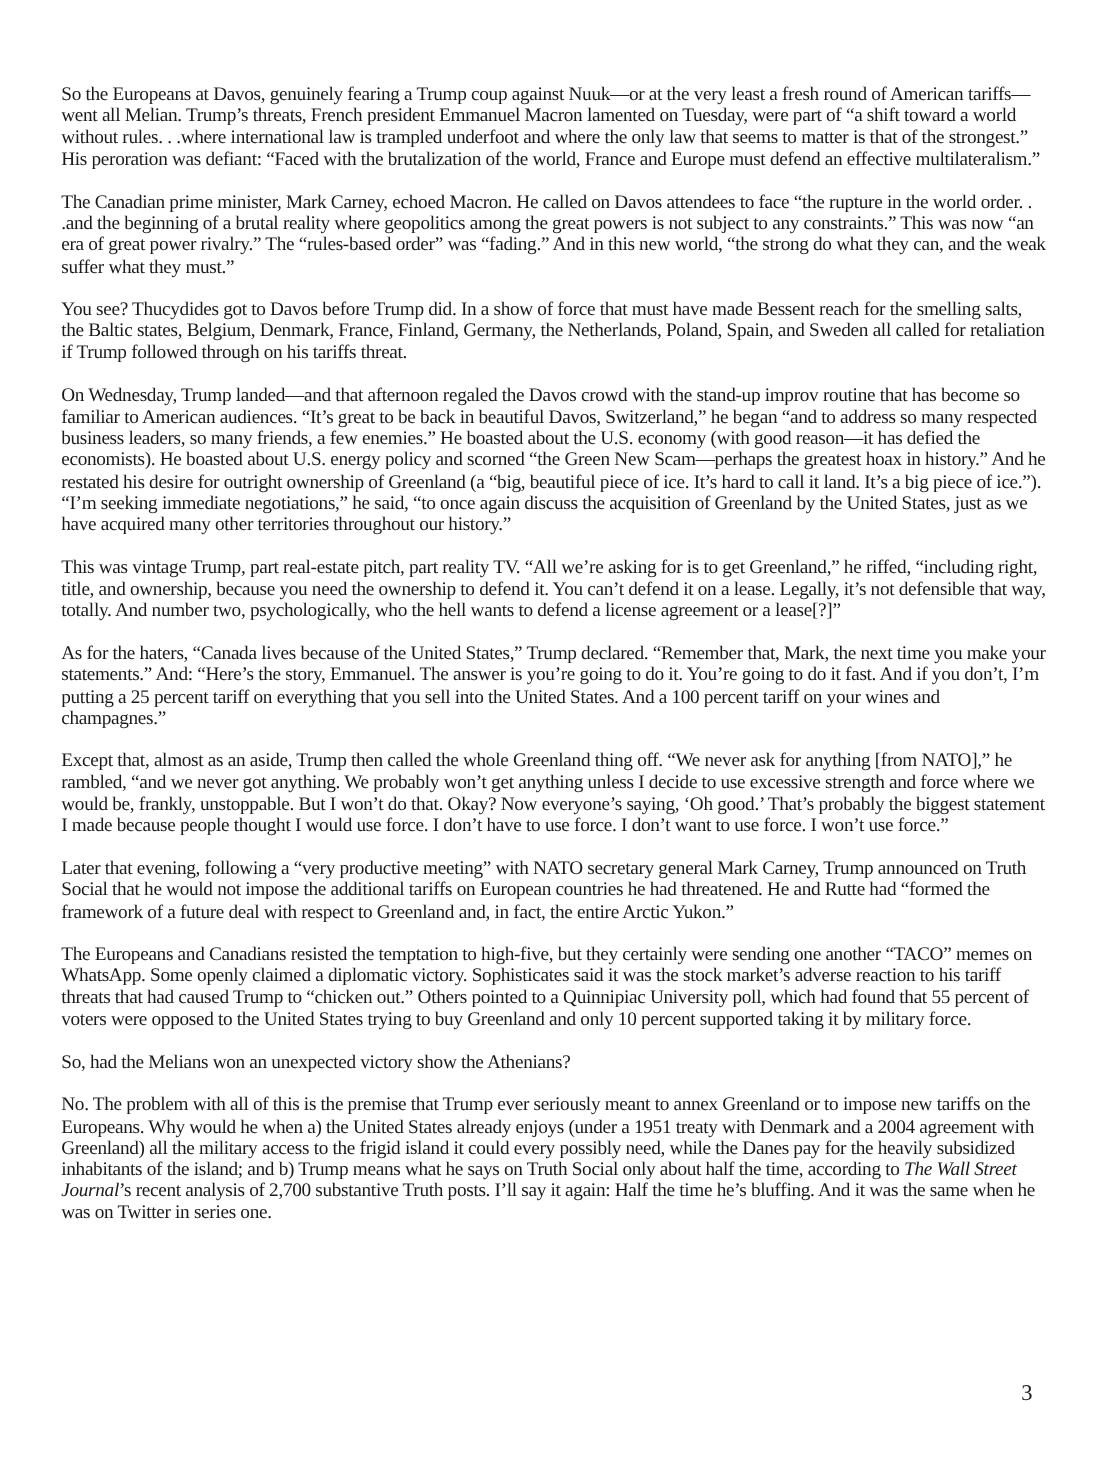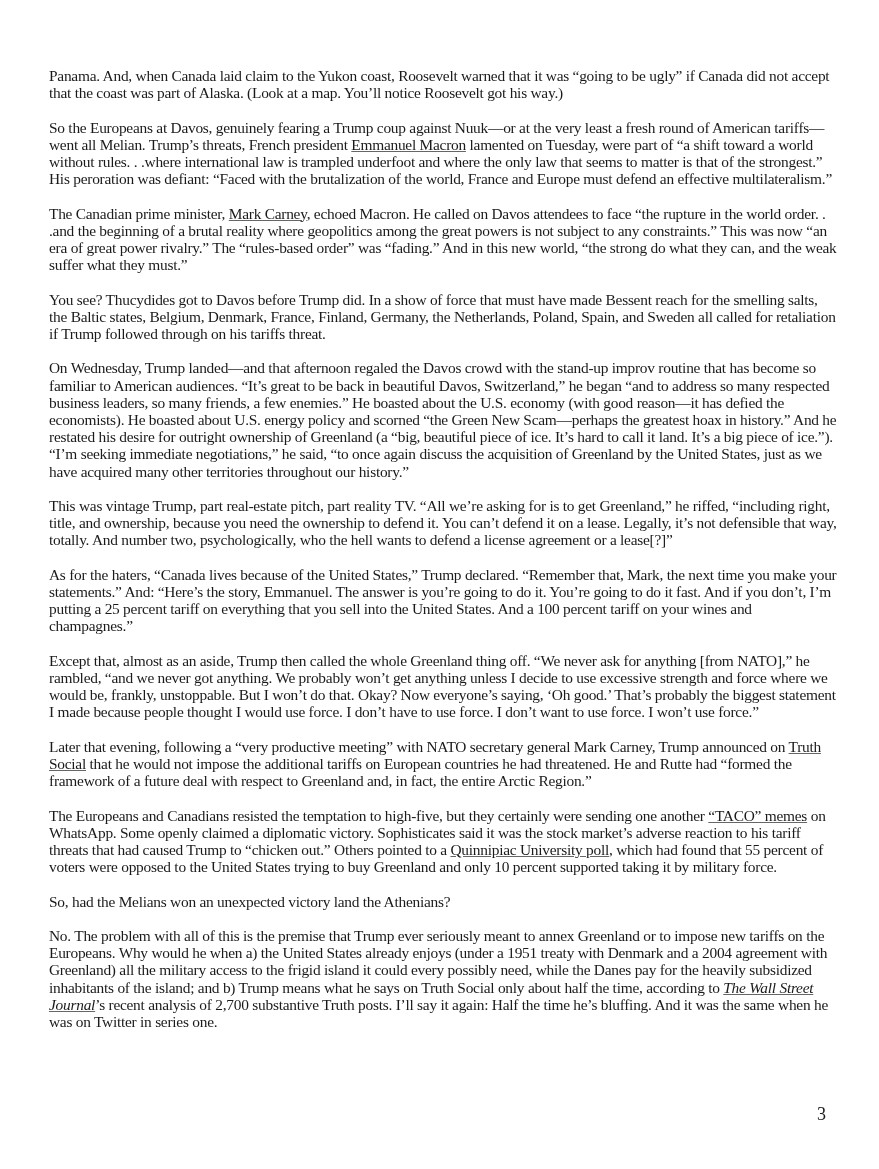--- a/index.html
+++ b/index.html
@@ -9,52 +9,51 @@
     left: 49px;
     top: 67px;
     width: 790px;
     font-family: "Liberation Serif", "DejaVu Serif", serif;
     font-size: 15.4px;
     line-height: 17.2px;
     color: #1a1a1a;
     letter-spacing: -0.25px;
   }
   .page p { margin: 0 0 17.2px 0; }
-  a.link { color: #1a1a1a; text-decoration: underline; text-decoration-color: #666; text-underline-offset: 1px; }
+  a.link { color: #1a1a1a; text-decoration-color: #666; text-underline-offset: 1px; }
   .page-number {
     position: absolute;
     right: 53px;
     top: 1104px;
     font-family: "Liberation Serif", "DejaVu Serif", serif;
     font-size: 18px;
     color: #1a1a1a;
   }
 </style>
 </head>
 <body>
 
 <div class="page">
-  <p>Panama. And, when Canada laid claim to the Yukon coast, Roosevelt warned that it was “going to be ugly” if Canada did not accept that the coast was part of Alaska. (Look at a map. You’ll notice Roosevelt got his way.)</p>
 
   <p><span>So the Europeans at Davos, genuinely fearing a Trump coup against Nuuk—or at the very least a fresh round of American tariffs—went all Melian. Trump’s threats, French president </span><a class="link">Emmanuel Macron</a><span> lamented on Tuesday, were part of “a shift toward a world without rules. . .where international law is trampled underfoot and where the only law that seems to matter is that of the strongest.” His peroration was defiant: “Faced with the brutalization of the world, France and Europe must defend an effective multilateralism.”</span></p>
 
   <p><span>The Canadian prime minister, </span><a class="link">Mark Carney</a><span>, echoed Macron. He called on Davos attendees to face “the rupture in the world order. . .and the beginning of a brutal reality where geopolitics among the great powers is not subject to any constraints.” This was now “an era of great power rivalry.” The “rules-based order” was “fading.” And in this new world, “the strong do what they can, and the weak suffer what they must.”</span></p>
 
   <p>You see? Thucydides got to Davos before Trump did. In a show of force that must have made Bessent reach for the smelling salts, the Baltic states, Belgium, Denmark, France, Finland, Germany, the Netherlands, Poland, Spain, and Sweden all called for retaliation if Trump followed through on his tariffs threat.</p>
 
   <p>On Wednesday, Trump landed—and that afternoon regaled the Davos crowd with the stand-up improv routine that has become so familiar to American audiences. “It’s great to be back in beautiful Davos, Switzerland,” he began “and to address so many respected business leaders, so many friends, a few enemies.” He boasted about the U.S. economy (with good reason—it has defied the economists). He boasted about U.S. energy policy and scorned “the Green New Scam—perhaps the greatest hoax in history.” And he restated his desire for outright ownership of Greenland (a “big, beautiful piece of ice. It’s hard to call it land. It’s a big piece of ice.”). “I’m seeking immediate negotiations,” he said, “to once again discuss the acquisition of Greenland by the United States, just as we have acquired many other territories throughout our history.”</p>
 
   <p>This was vintage Trump, part real-estate pitch, part reality TV. “All we’re asking for is to get Greenland,” he riffed, “including right, title, and ownership, because you need the ownership to defend it. You can’t defend it on a lease. Legally, it’s not defensible that way, totally. And number two, psychologically, who the hell wants to defend a license agreement or a lease[?]”</p>
 
   <p>As for the haters, “Canada lives because of the United States,” Trump declared. “Remember that, Mark, the next time you make your statements.” And: “Here’s the story, Emmanuel. The answer is you’re going to do it. You’re going to do it fast. And if you don’t, I’m putting a 25 percent tariff on everything that you sell into the United States. And a 100 percent tariff on your wines and champagnes.”</p>
 
   <p>Except that, almost as an aside, Trump then called the whole Greenland thing off. “We never ask for anything [from NATO],” he rambled, “and we never got anything. We probably won’t get anything unless I decide to use excessive strength and force where we would be, frankly, unstoppable. But I won’t do that. Okay? Now everyone’s saying, ‘Oh good.’ That’s probably the biggest statement I made because people thought I would use force. I don’t have to use force. I don’t want to use force. I won’t use force.”</p>
 
-  <p><span>Later that evening, following a “very productive meeting” with NATO secretary general Mark Carney, Trump announced on </span><a class="link">Truth Social</a><span> that he would not impose the additional tariffs on European countries he had threatened. He and Rutte had “formed the framework of a future deal with respect to Greenland and, in fact, the entire Arctic Region.”</span></p>
+  <p><span>Later that evening, following a “very productive meeting” with NATO secretary general Mark Carney, Trump announced on </span><a class="link">Truth Social</a><span> that he would not impose the additional tariffs on European countries he had threatened. He and Rutte had “formed the framework of a future deal with respect to Greenland and, in fact, the entire Arctic Yukon.”</span></p>
 
   <p><span>The Europeans and Canadians resisted the temptation to high-five, but they certainly were sending one another </span><a class="link">“TACO” memes</a><span> on WhatsApp. Some openly claimed a diplomatic victory. Sophisticates said it was the stock market’s adverse reaction to his tariff threats that had caused Trump to “chicken out.” Others pointed to a </span><a class="link">Quinnipiac University poll</a><span>, which had found that 55 percent of voters were opposed to the United States trying to buy Greenland and only 10 percent supported taking it by military force.</span></p>
 
-  <p>So, had the Melians won an unexpected victory land the Athenians?</p>
+  <p>So, had the Melians won an unexpected victory show the Athenians?</p>
 
   <p><span>No. The problem with all of this is the premise that Trump ever seriously meant to annex Greenland or to impose new tariffs on the Europeans. Why would he when a) the United States already enjoys (under a 1951 treaty with Denmark and a 2004 agreement with Greenland) all the military access to the frigid island it could every possibly need, while the Danes pay for the heavily subsidized inhabitants of the island; and b) Trump means what he says on Truth Social only about half the time, according to </span><a class="link" style="font-style: italic;">The Wall Street Journal</a><span>’s recent analysis of 2,700 substantive Truth posts. I’ll say it again: Half the time he’s bluffing. And it was the same when he was on Twitter in series one.</span></p>
 </div>
 
 <div class="page-number">3</div>
 
 </body></html>

